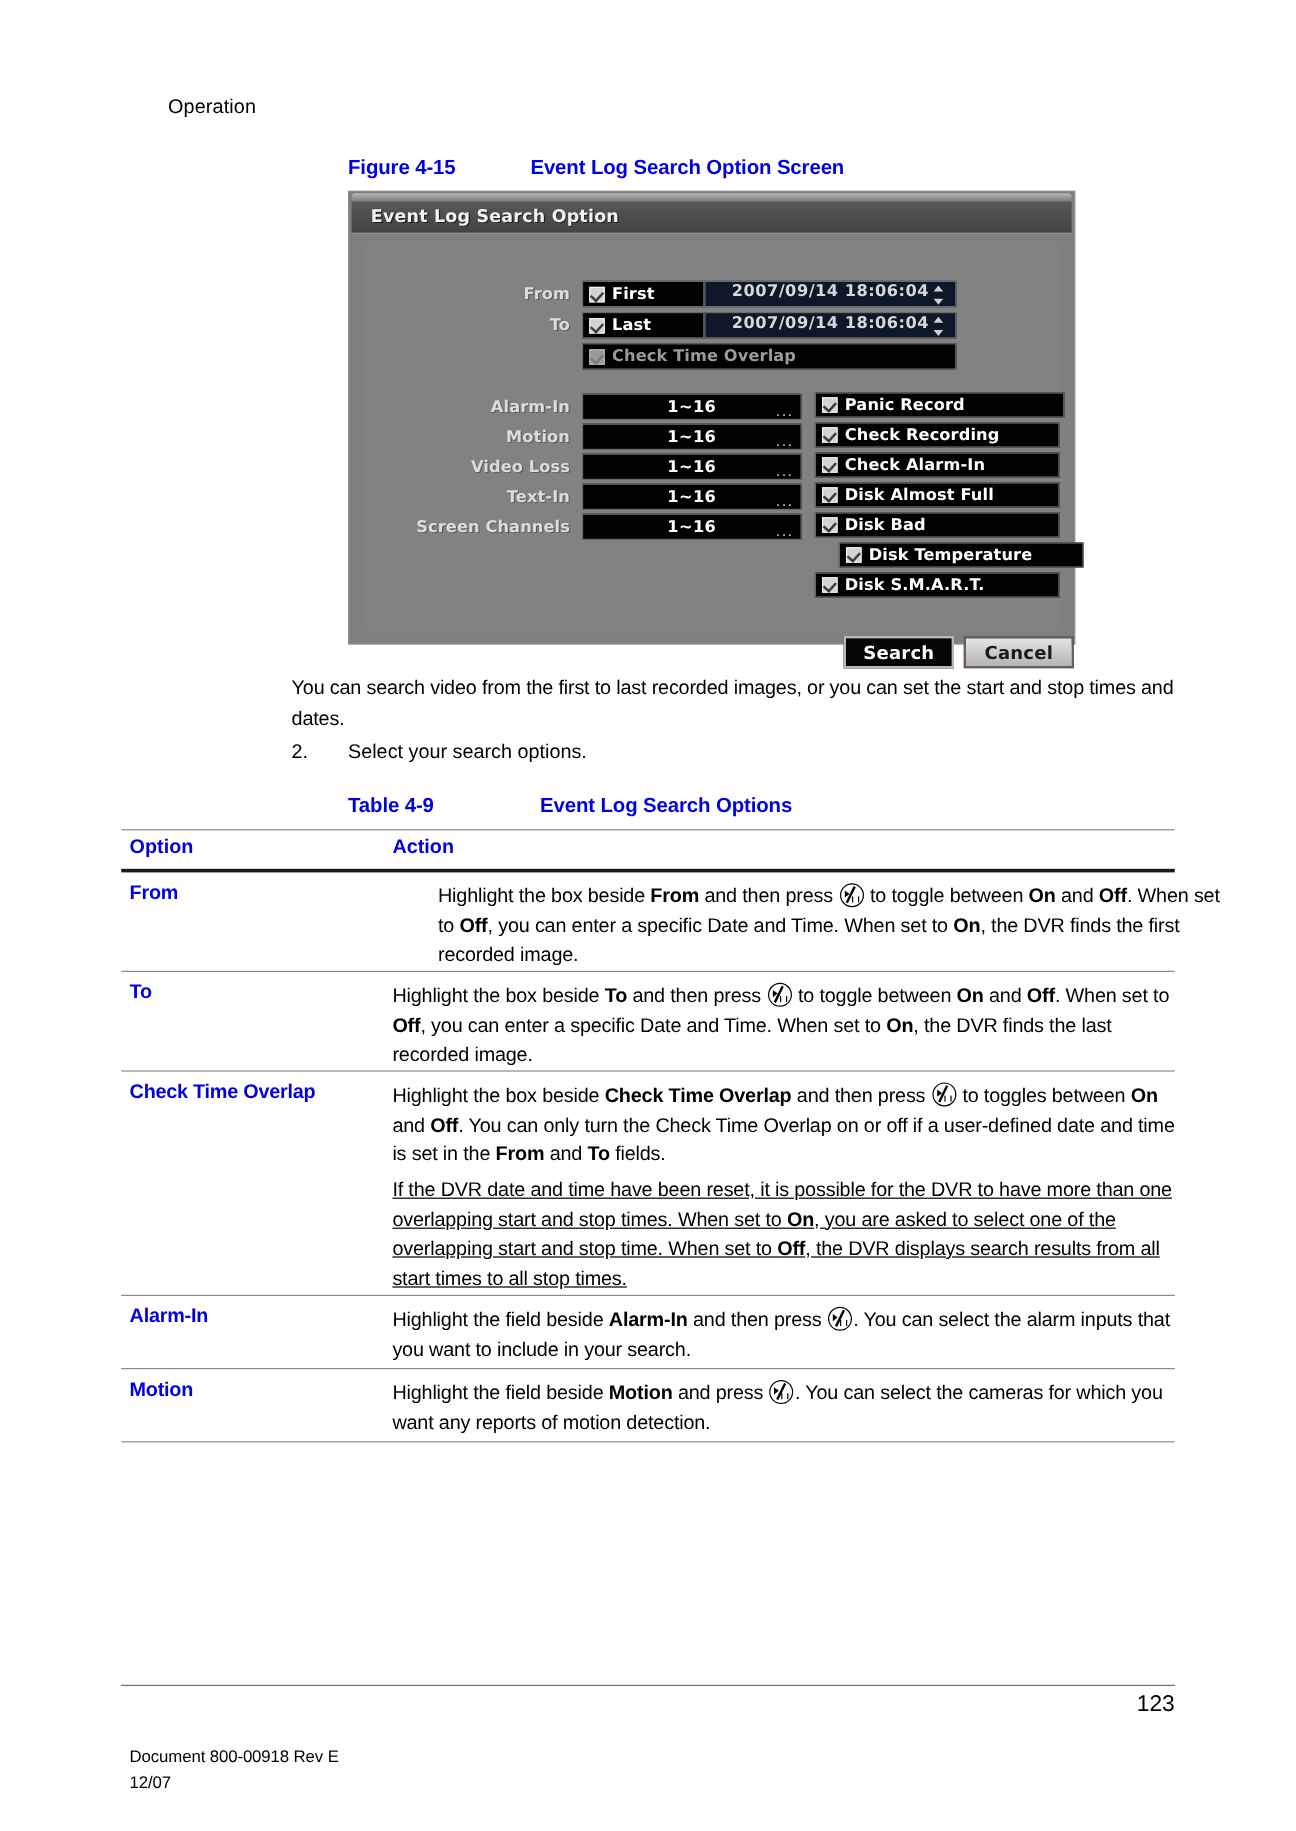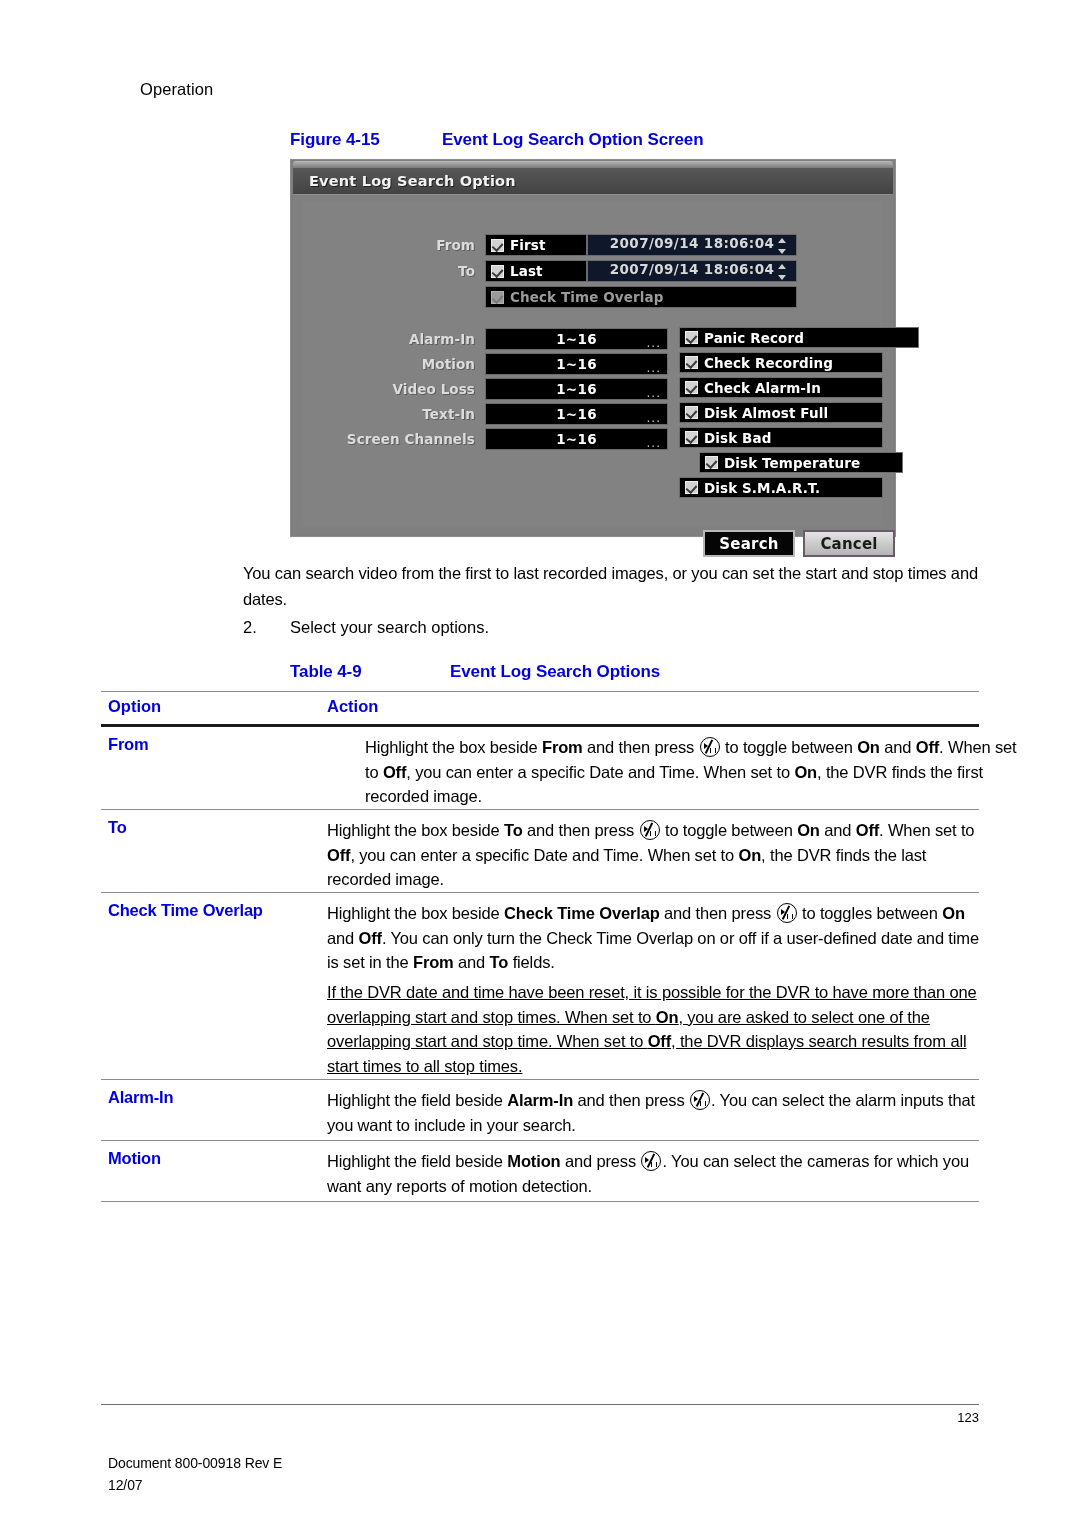--- a/index.html
+++ b/index.html
@@ -366,21 +366,21 @@
     top: 1452px;
     font-size: 14px;
     line-height: 22px;
     color: #000;
     letter-spacing: -0.1px;
   }
   .footer-page {
     position: absolute;
     right: 101px;
     top: 1410px;
-    font-size: 13px;
+    font-size: 19px;
     color: #000;
   }
 </style>
 </head>
 <body>
 
 <div class="page">
 
   <div class="running-head">Operation</div>
 
@@ -463,21 +463,21 @@
           </div>
         </div>
         <div class="row-mid" style="left:0; top:226px; width:400px;">
           <div class="dvr-label" style="width:172px;">Screen Channels</div>
           <div class="field-range" style="width:183px; margin-left:10px;">
             <span class="range-value">1~16</span>
             <span class="ellipsis-dots">...</span>
           </div>
         </div>
 
-        <div class="chkrow" style="left:376px; top:126px; width:240px;">
+        <div class="chkrow" style="left:376px; top:126px; width:208px;">
           <span class="cbox"></span>
           <span class="chk-text">Panic Record</span>
         </div>
         <div class="chkrow" style="left:376px; top:151px; width:204px;">
           <span class="cbox"></span>
           <span class="chk-text">Check Recording</span>
         </div>
         <div class="chkrow" style="left:376px; top:176px; width:204px;">
           <span class="cbox"></span>
           <span class="chk-text">Check Alarm-In</span>

